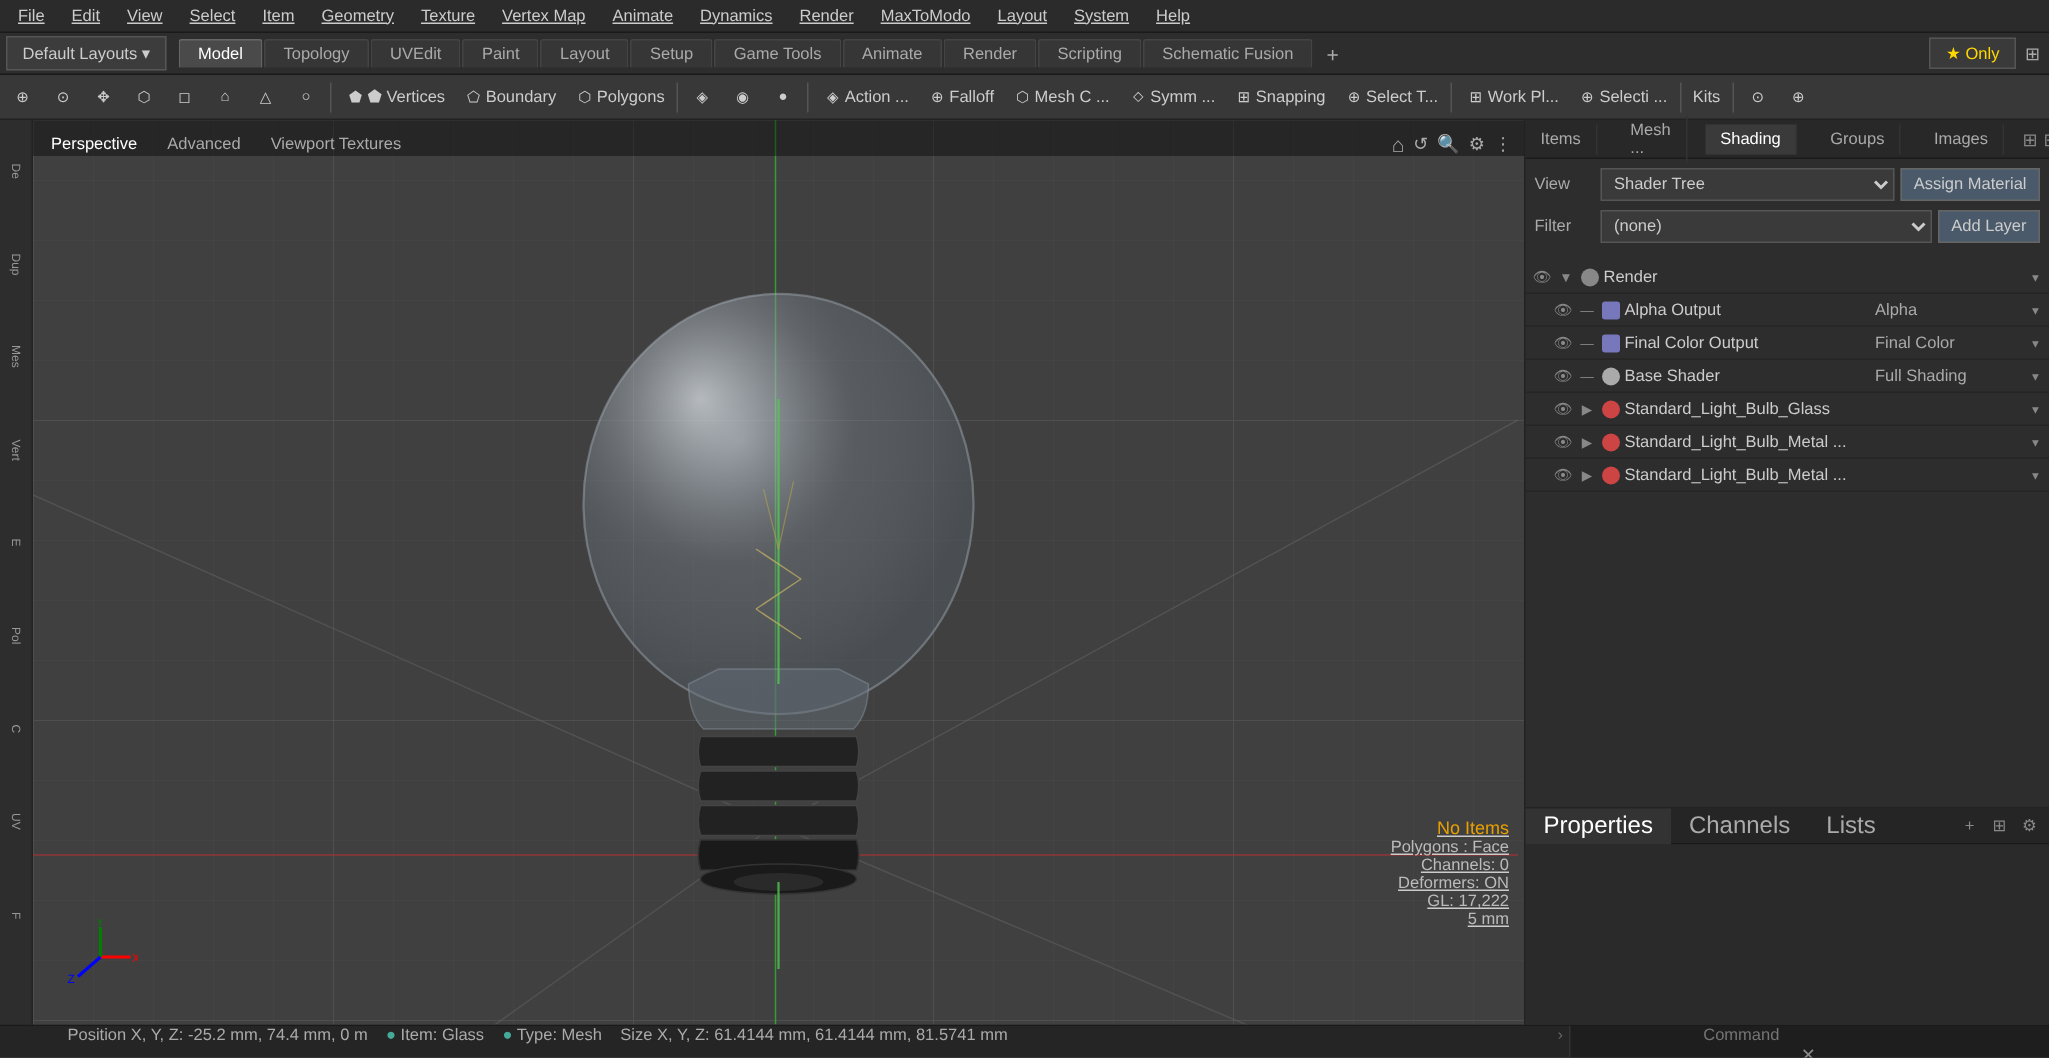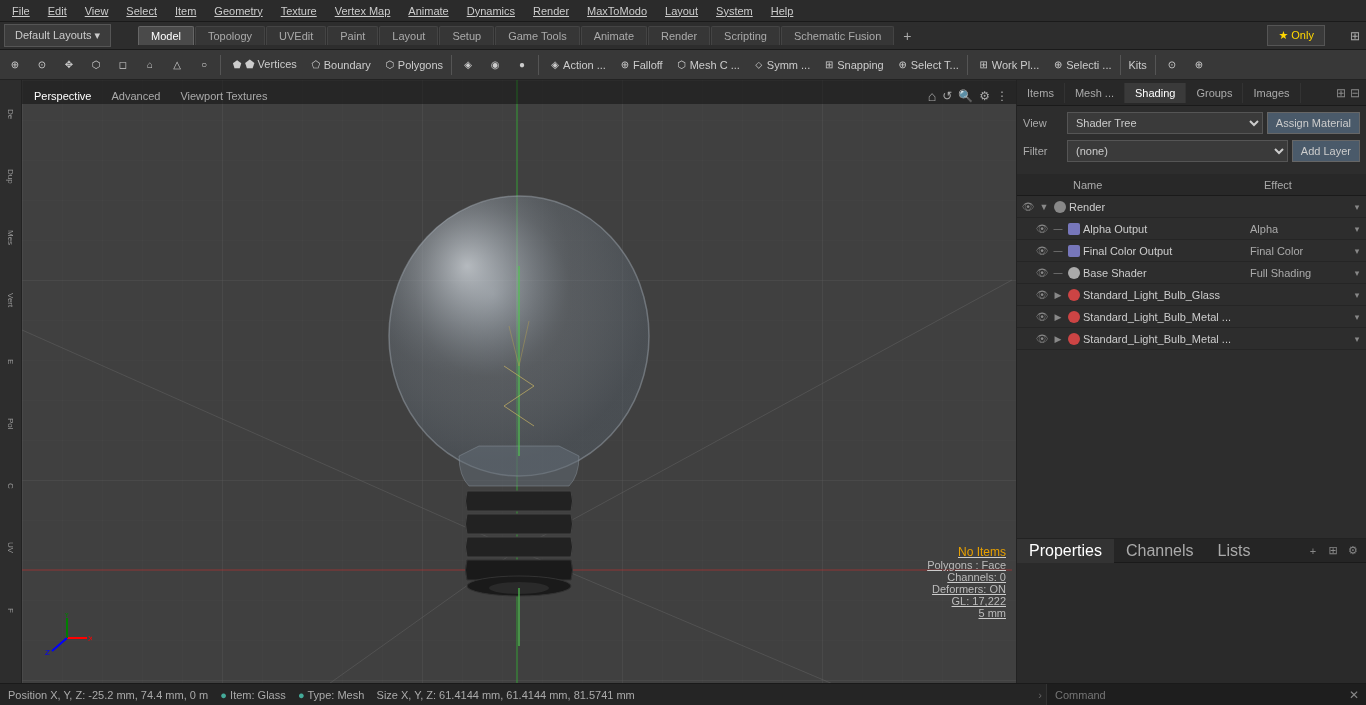--- a/index.html
+++ b/index.html
@@ -3,21 +3,21 @@
   <meta charset="utf-8">
   <style>
     * { margin: 0; padding: 0; box-sizing: border-box; }
     body { width: 1366px; height: 705px; background: #3a3a3a; font-family: 'Segoe UI', Arial, sans-serif; font-size: 11px; color: #ccc; overflow: hidden; }
 
     
     #menu-bar { display: flex; align-items: center; height: 22px; background: #2b2b2b; border-bottom: 1px solid #1a1a1a; padding: 0 4px; gap: 2px; text-decoration: underline; }
     .menu-item { padding: 2px 8px; color: #ccc; cursor: pointer; font-size: 11px; white-space: nowrap; }
 
     
-    #layouts-bar { display: flex; align-items: center; height: 28px; background: #2d2d2d; border-bottom: 1px solid #1a1a1a; gap: 19px; }
+    #layouts-bar { display: flex; align-items: center; height: 28px; background: #2d2d2d; border-bottom: 1px solid #1a1a1a; }
     #default-layouts { padding: 4px 10px; background: #3c3c3c; border: 1px solid #555; color: #ccc; font-size: 11px; cursor: pointer; margin-left: 4px; }
     .layout-tabs { display: flex; align-items: center; flex: 1; margin-left: 8px; gap: 1px; }
     .layout-tab { padding: 3px 12px; font-size: 11px; color: #aaa; cursor: pointer; border-radius: 2px 2px 0 0; background: #363636; border: 1px solid #444; border-bottom: none; }
     .layout-tab.active { background: #4a4a4a; color: #fff; border-color: #666; }
     #add-layout-btn { padding: 2px 8px; color: #aaa; cursor: pointer; font-size: 14px; }
     #only-btn { margin-left: auto; padding: 3px 10px; background: #3a3a3a; border: 1px solid #555; color: #ffd700; font-size: 11px; cursor: pointer; }
     #expand-btn { padding: 3px 6px; color: #aaa; cursor: pointer; font-size: 12px; }
 
     
     #toolbar { display: flex; align-items: center; height: 30px; background: #383838; border-bottom: 1px solid #222; padding: 0 2px; gap: 1px; overflow: hidden; }
@@ -44,21 +44,21 @@
     
     #viewport-info { position: absolute; bottom: 64px; right: 10px; text-align: right; font-size: 11px; text-decoration: underline; }
     #no-items { color: #e8a000; font-size: 12px; }
     .info-line { color: #bbb; font-size: 11px; }
 
     
     #axis-indicator { position: absolute; bottom: 20px; left: 20px; width: 50px; height: 50px; }
 
     
     #right-panel { width: 350px; background: #2d2d2d; border-left: 1px solid #222; display: flex; flex-direction: column; }
-    #right-panel-tabs { display: flex; align-items: center; height: 26px; background: #282828; border-bottom: 1px solid #1a1a1a; }
+    #right-panel-tabs { display: flex; align-items: center; height: 26px; background: #282828; border-bottom: 1px solid #1a1a1a; gap: 12px; }
     .rp-tab { padding: 4px 10px; font-size: 11px; color: #aaa; cursor: pointer; border-right: 1px solid #333; }
     .rp-tab.active { background: #3a3a3a; color: #fff; }
 
     
     #shader-panel { padding: 6px; }
     .shader-row { display: flex; align-items: center; margin-bottom: 6px; gap: 4px; }
     .shader-label { color: #aaa; font-size: 11px; width: 40px; }
     .shader-select { background: #3a3a3a; border: 1px solid #555; color: #ccc; font-size: 11px; padding: 2px 4px; flex: 1; height: 22px; }
     .shader-btn { background: #4a5a6a; border: 1px solid #666; color: #ccc; font-size: 11px; padding: 2px 8px; cursor: pointer; height: 22px; white-space: nowrap; }
 
@@ -79,24 +79,24 @@
     
     #properties-panel { border-top: 1px solid #222; }
     #prop-tabs { display: flex; align-items: center; height: 24px; background: #252525; border-bottom: 1px solid #1a1a1a; }
     .prop-tab { padding: 3px 12px; font-size: 16px; color: #aaa; cursor: pointer; }
     .prop-tab.active { background: #333; color: #fff; }
     #prop-expand { margin-left: auto; display: flex; gap: 2px; padding-right: 4px; }
     .prop-expand-btn { width: 18px; height: 18px; display: flex; align-items: center; justify-content: center; color: #888; cursor: pointer; font-size: 11px; }
     #prop-content { height: 120px; background: #2a2a2a; }
 
     
-    #status-bar { display: flex; align-items: center; height: 22px; background: #252525; border-top: 1px solid #1a1a1a; }
+    #status-bar { display: flex; align-items: flex-start; height: 22px; background: #252525; border-top: 1px solid #1a1a1a; padding-left: 37px; }
     #status-left { flex: 1; padding: 0 8px; font-size: 11px; color: #aaa; }
     #status-arrow { padding: 0 4px; color: #666; }
-    #command-input-area { display: flex; align-items: center; width: 320px; background: #1e1e1e; border-left: 1px solid #333; height: 100%; }
+    #command-input-area { display: flex; align-items: center; width: 320px; background: #1e1e1e; border-left: 1px solid #333; height: 100%; flex-direction: column; }
     #command-input { flex: 1; background: transparent; border: none; color: #aaa; font-size: 11px; padding: 0 8px; outline: none; }
     #command-clear { width: 20px; height: 20px; display: flex; align-items: center; justify-content: center; color: #888; cursor: pointer; font-size: 12px; margin-right: 2px; }
 
     
     #vp-bg { position: absolute; top: 0; left: 0; right: 0; bottom: 0; background: #404040; }
   </style>
 </head>
 <body>
 
 <div id="menu-bar">
@@ -371,27 +371,20 @@
       </div>
       <div class="shader-row">
         <span class="shader-label">Filter</span>
         <select class="shader-select">
           <option>(none)</option>
         </select>
         <button class="shader-btn">Add Layer</button>
       </div>
     </div>
 
-    <div id="shader-tree-header">
-      <div style="width:18px;"></div>
-      <div style="width:14px;"></div>
-      <div style="width:18px;"></div>
-      <div class="tree-col-name">Name</div>
-      <div class="tree-col-effect">Effect</div>
-    </div>
 
     <div id="shader-tree">
 
       <div class="tree-row">
         <div class="eye-icon">👁</div>
         <div class="tree-expand">▼</div>
         <div class="tree-color" style="background:#888;"></div>
         <div class="tree-name">Render</div>
         <div class="tree-effect"></div>
         <div class="tree-arrow">▾</div>

